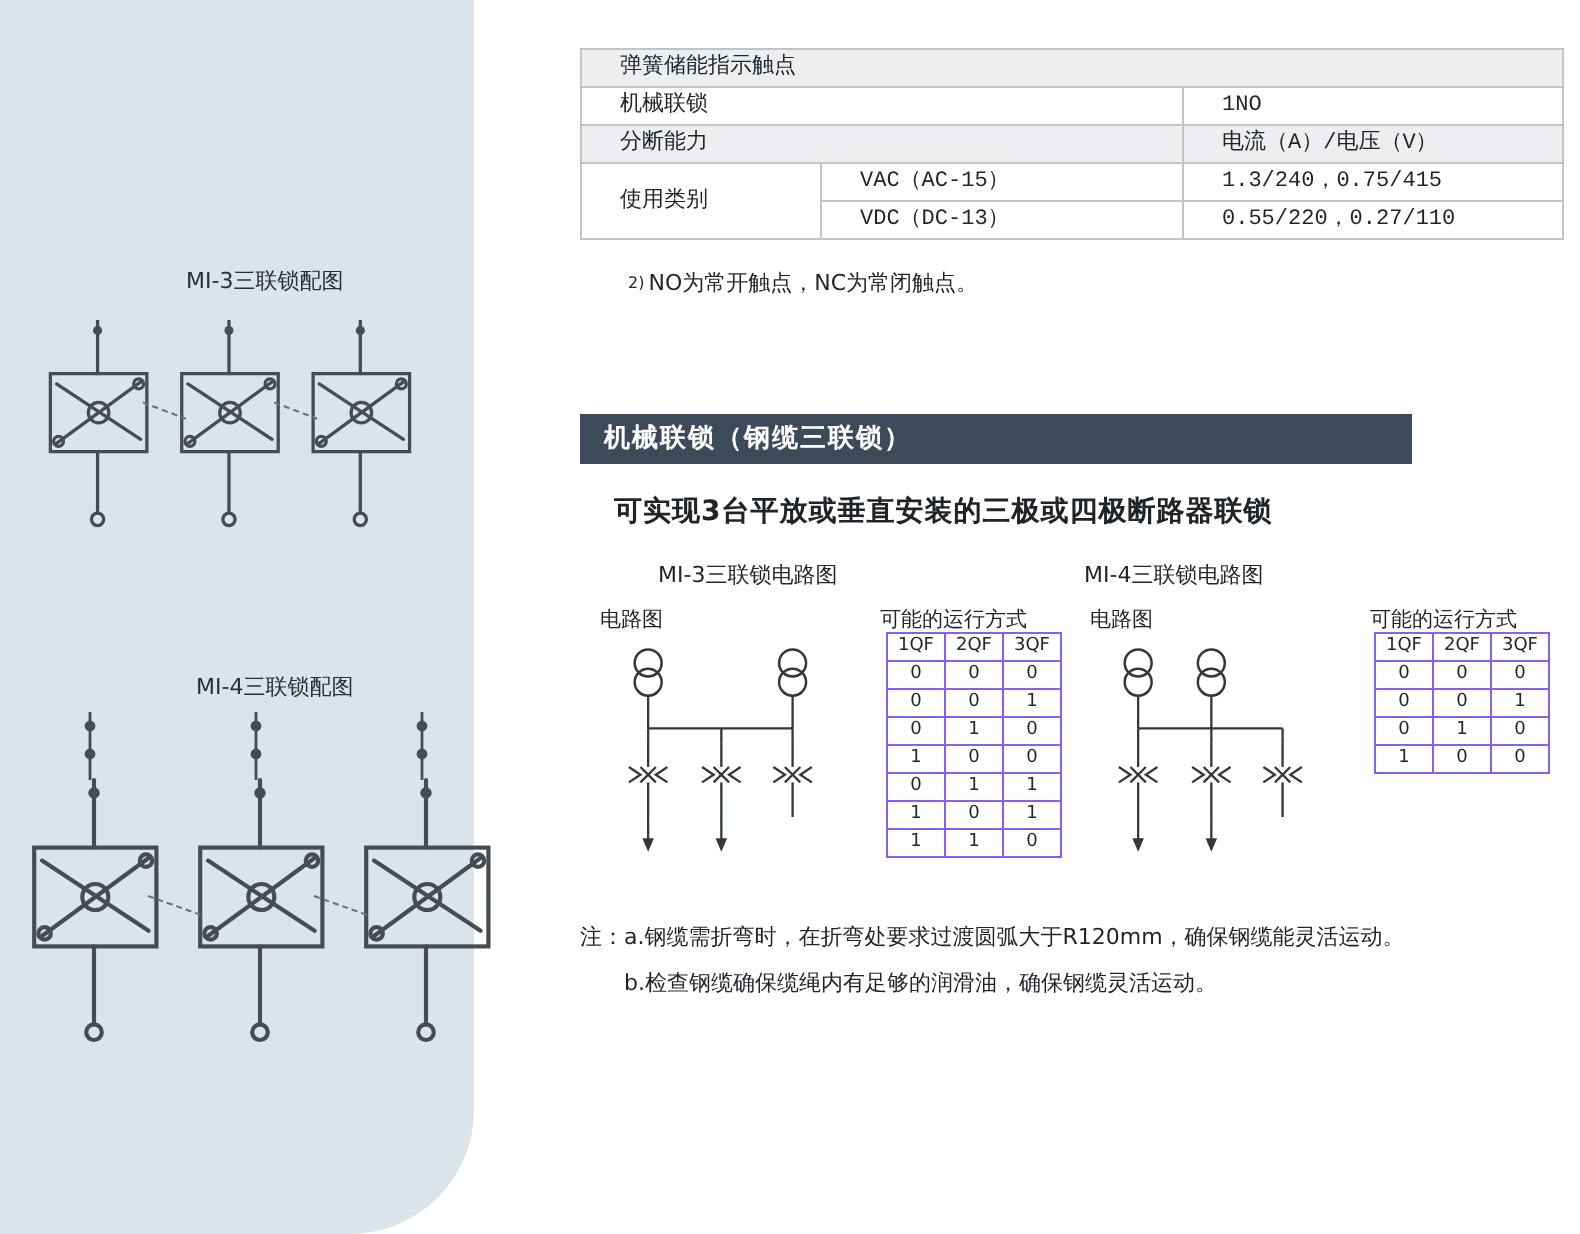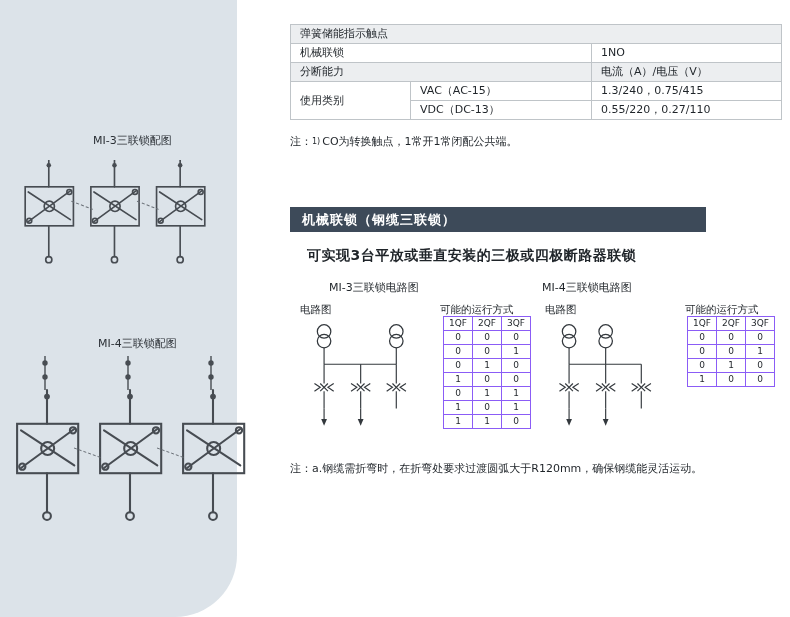--- a/index.html
+++ b/index.html
@@ -4,22 +4,22 @@
 <style>
   *{box-sizing:border-box;margin:0;padding:0;}
   html,body{width:790px;height:617px;}
   body{position:relative;background:#ffffff;color:var(--ink,#1f2429);
        font-family:"DejaVu Sans","Liberation Sans",sans-serif;overflow:hidden;}
   .abs{position:absolute;}
   .panel{position:absolute;left:0;top:0;width:237px;height:617px;
          background:var(--panel,#dce3e9);border-bottom-right-radius:62px;}
   .cap{position:absolute;font-size:11px;color:#2a2f35;white-space:nowrap;}
   .ctable{border-collapse:collapse;font-size:11px;table-layout:fixed;}
-  .ctable td{border:1px solid var(--border,#bfc4c8);padding:2px 9px;height:19px;line-height:14px;
-             overflow:hidden;white-space:nowrap;}
+  .ctable td{border:1px solid var(--border,#bfc4c8);padding:2px 19px;height:19px;line-height:14px;
+             overflow:hidden;white-space:nowrap;font-family:Liberation Mono, monospace;}
   .ctable tr.shaded td{background:var(--shade,#eceef0);}
   .note{font-size:11px;line-height:17px;}
   .note sup{font-size:8px;margin-right:2px;vertical-align:top;}
   .indent2{margin-left:24px;}
   .bar{background:var(--bar,#3d4a59);color:#fff;font-weight:bold;font-size:13px;
        height:25px;line-height:25px;padding-left:12px;letter-spacing:1px;}
   .subtitle{font-size:14px;font-weight:bold;letter-spacing:.5px;}
   .blocktitle{font-size:11px;}
   .dlabel{font-size:10.5px;}
   .center{text-align:left;}
@@ -127,22 +127,22 @@
     <td>1.3/240，0.75/415</td>
   </tr>
   <tr>
     <td>VDC（DC-13）</td>
     <td>0.55/220，0.27/110</td>
   </tr>
 </tbody>
   </table>
 
 <div class="abs note" style="left:290px;top:133px;">
-  <div class="note-line">
-    <span>注：</span><sup>1)</sup><span>CO为转换触点，1常开1常闭配公共端。</span>
+  <div class="note-line indent2">
+    <sup>2)</sup><span>NO为常开触点，NC为常闭触点。</span>
   </div>
 </div>
 
 <div class="abs bar" style="left:290px;top:207px;width:416px;">
   <span>机械联锁（钢缆三联锁）</span>
 </div>
 
 <div class="abs subtitle" style="left:307px;top:247px;">可实现3台平放或垂直安装的三极或四极断路器联锁</div>
 
 <div class="abs blocktitle" style="left:297px;top:280px;margin-left:32px;">MI-3三联锁电路图</div>
@@ -265,13 +265,16 @@
         <td>0</td>
         <td>0</td>
       </tr>
     </tbody>
 </table>
 
 <div class="abs note" style="left:290px;top:460px;">
   <div class="note-line">
     <span>注：</span><span>a.钢缆需折弯时，在折弯处要求过渡圆弧大于R120mm，确保钢缆能灵活运动。</span>
   </div>
+  <div class="note-line" style="margin-left:22px;margin-top:6px;">
+    <span>b.检查钢缆确保缆绳内有足够的润滑油，确保钢缆灵活运动。</span>
+  </div>
 </div>
 
 </body></html>

